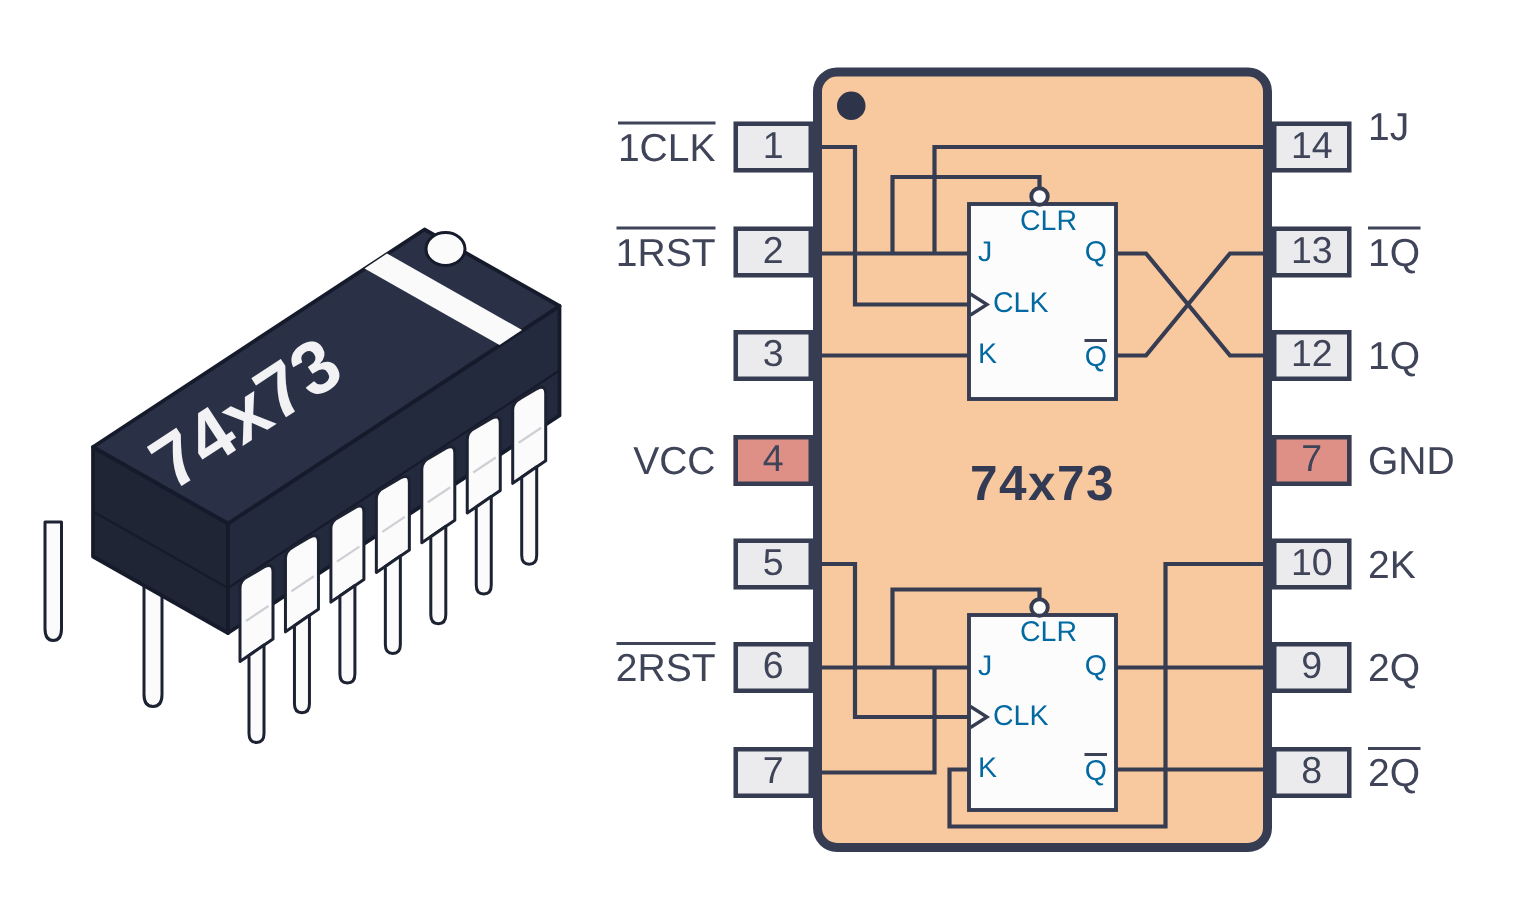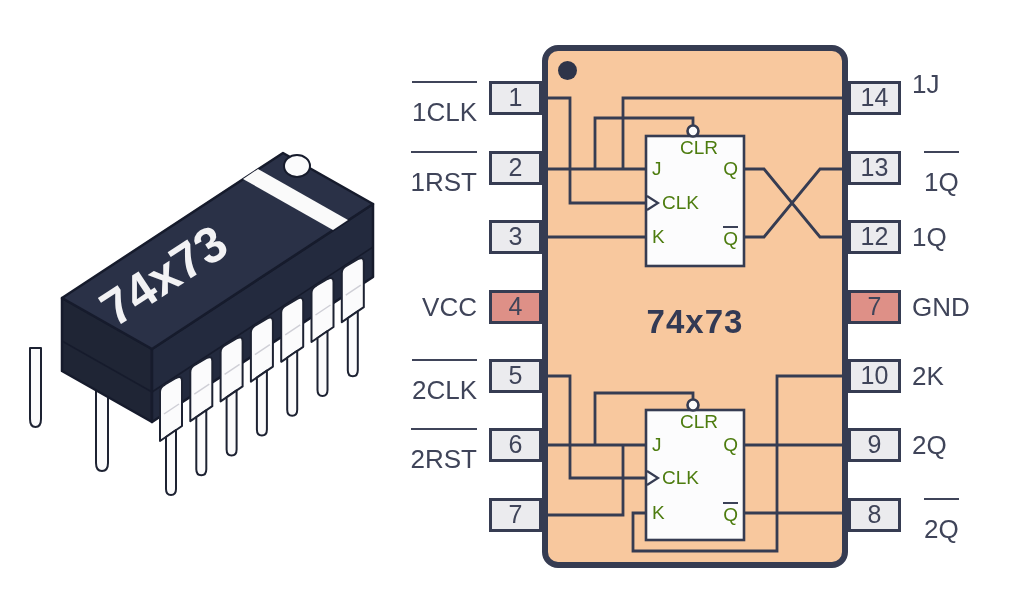--- a/index.html
+++ b/index.html
@@ -22,22 +22,22 @@
     width:53px; height:34px; box-sizing:border-box; background:#ebebee;
     border:3px solid #363c52; text-align:center; line-height:27px;
     font-size:25px; color:#3f4459;
   }
   .pinbox.power { background:#de9087; }
   .pinbox.lft { left:489px; }
   .pinbox.rgt { left:848px; }
   .plabel { height:34px; line-height:34px; font-size:26px; color:#3f4459; white-space:nowrap; }
   .plabel.lft { left:300px; width:177px; text-align:right; }
   .plabel.rgt { left:912px; width:108px; text-align:left; }
-  .ov { display:inline-block; border-top:2.5px solid #3f4459; padding-top:16px; line-height:1.05;margin-left:12px; }
-  .ff-text { font-size:19px; line-height:22px; color:#4d7c0f; white-space:nowrap; }
+  .ov { display:inline-block; border-top:2.5px solid #3f4459; padding-top:2px; line-height:1.05; }
+  .ff-text { font-size:19px; line-height:22px; color:#0369a1; white-space:nowrap; }
   .ov2 { display:inline-block; border-top:2px solid #3b4157; padding-top:1px; line-height:1.05; }
   .ctr { text-align:center; }
   .rgt-al { text-align:right; }
   svg { display:block; }
 </style>
 </head>
 <body>
 
 <div class="canvas">
 
@@ -145,21 +145,20 @@
   <div class="abs pinbox rgt" style="top:151px">13</div>
   <div class="abs pinbox rgt" style="top:220px">12</div>
   <div class="abs pinbox rgt power" style="top:290px">7</div>
   <div class="abs pinbox rgt" style="top:359px">10</div>
   <div class="abs pinbox rgt" style="top:428px">9</div>
   <div class="abs pinbox rgt" style="top:498px">8</div>
 
   <div class="abs plabel lft" style="top:81px"><span class="ov">1CLK</span></div>
   <div class="abs plabel lft" style="top:151px"><span class="ov">1RST</span></div>
   <div class="abs plabel lft" style="top:290px"><span>VCC</span></div>
-  <div class="abs plabel lft" style="top:359px"><span class="ov">2CLK</span></div>
   <div class="abs plabel lft" style="top:428px"><span class="ov">2RST</span></div>
 
   <div class="abs plabel rgt" style="top:67px"><span>1J</span></div>
   <div class="abs plabel rgt" style="top:151px"><span class="ov">1Q</span></div>
   <div class="abs plabel rgt" style="top:220px"><span>1Q</span></div>
   <div class="abs plabel rgt" style="top:290px"><span>GND</span></div>
   <div class="abs plabel rgt" style="top:359px"><span>2K</span></div>
   <div class="abs plabel rgt" style="top:428px"><span>2Q</span></div>
   <div class="abs plabel rgt" style="top:498px"><span class="ov">2Q</span></div>
 

